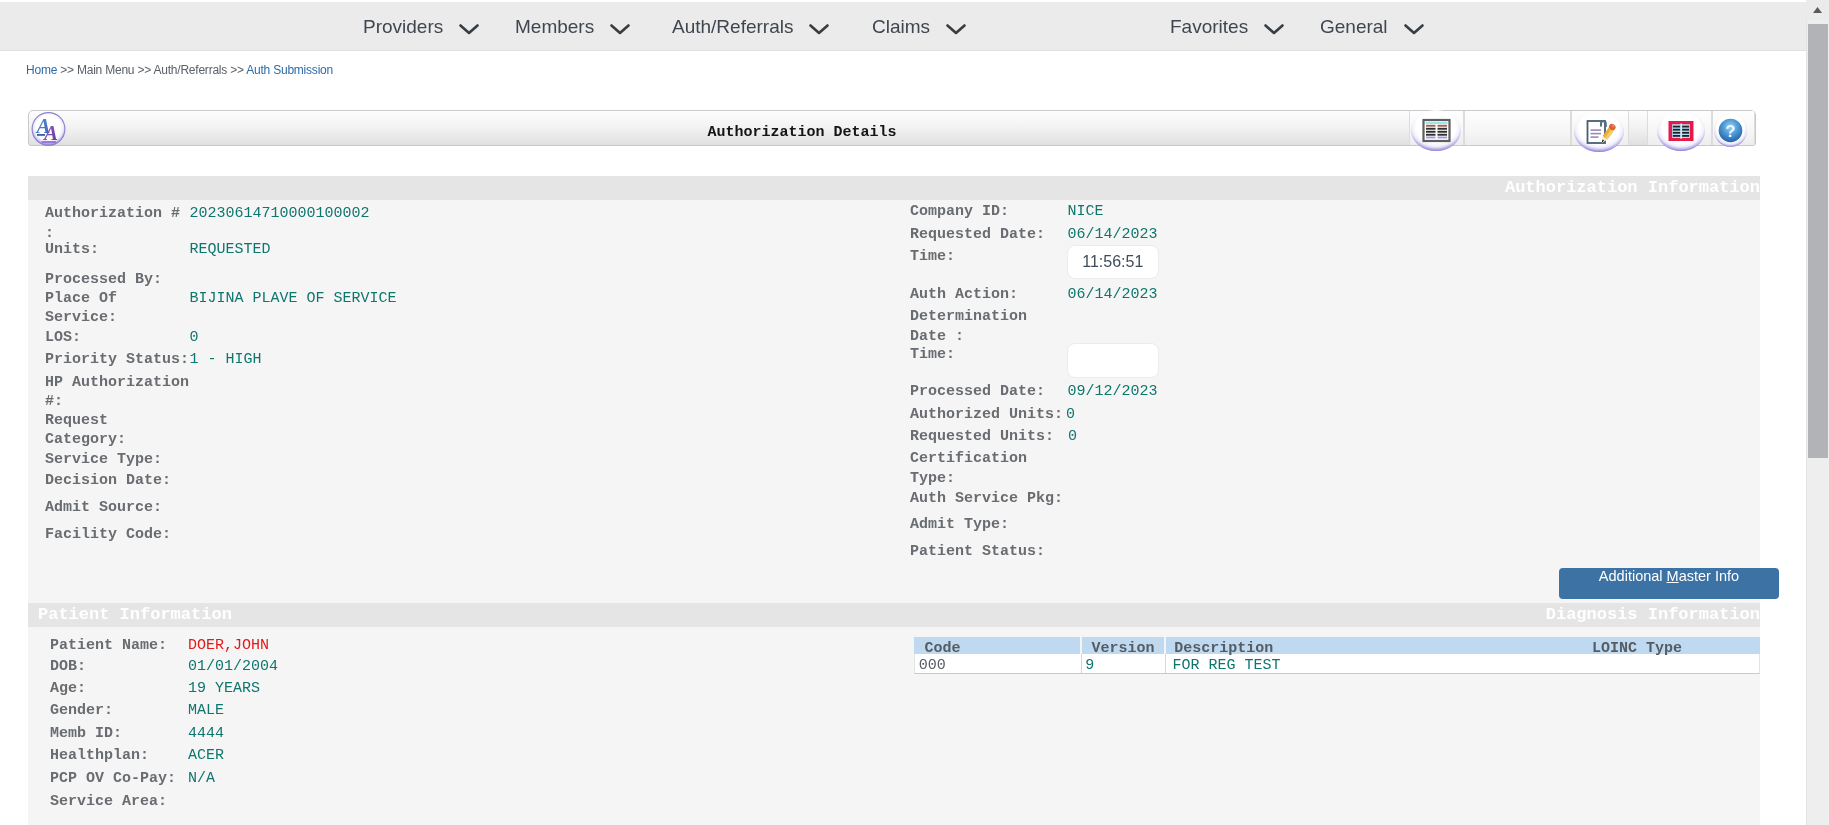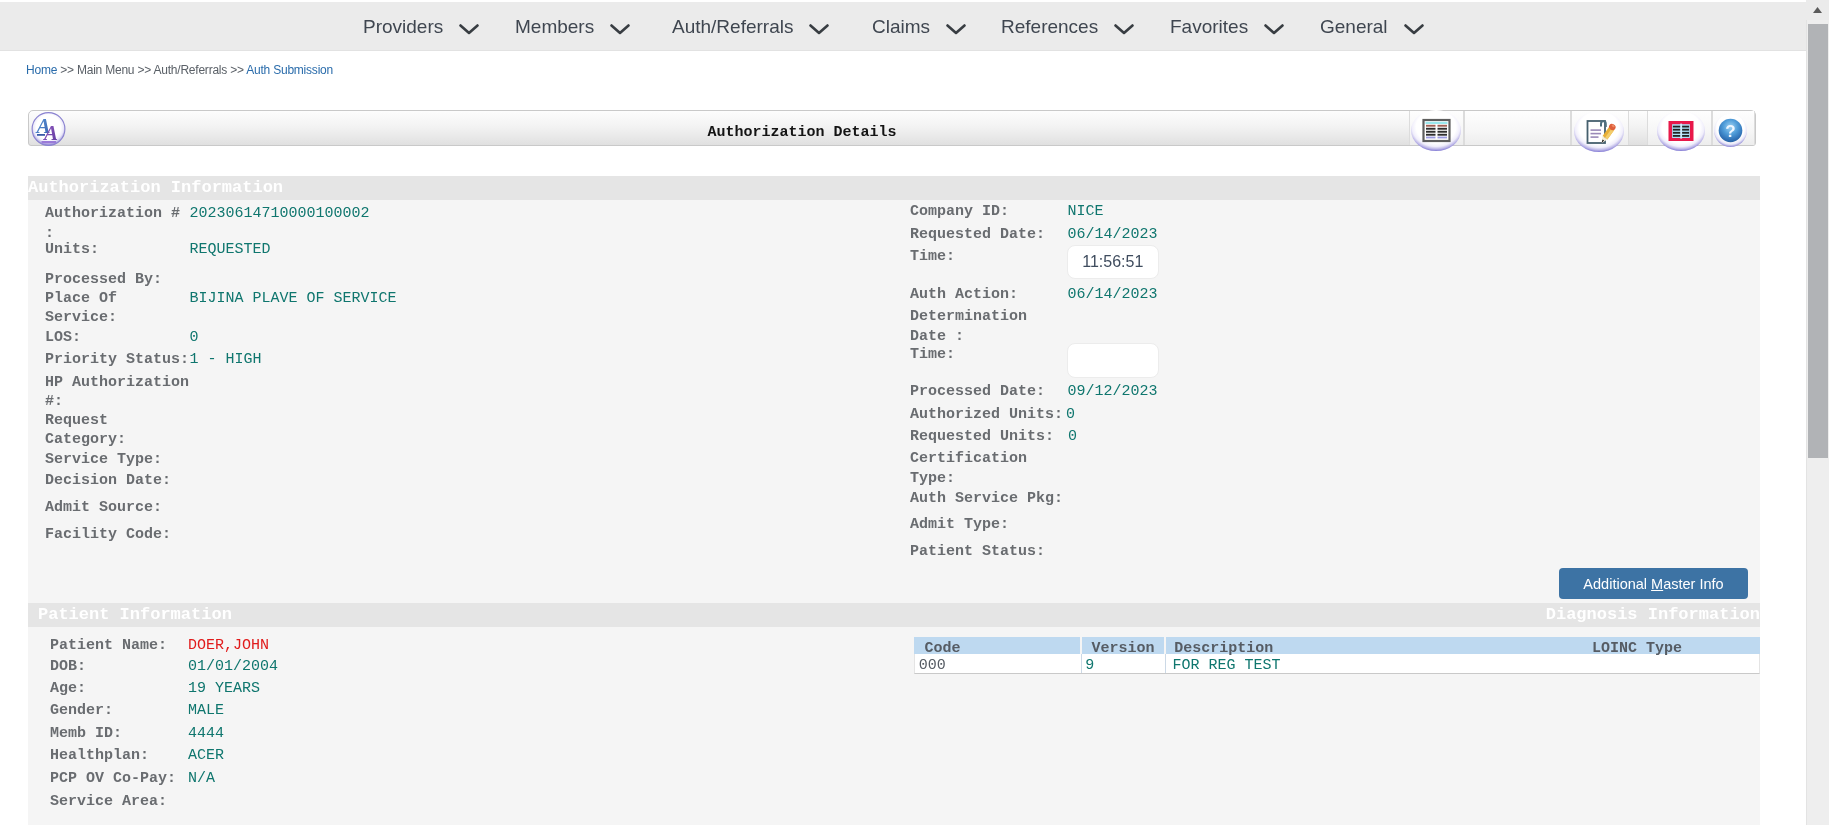--- a/index.html
+++ b/index.html
@@ -41,23 +41,23 @@
   .secbody { position:absolute; left:28px; width:1732px; background:#f5f5f5; }
   .sechead { position:absolute; font-family:"Liberation Mono", monospace; font-weight:bold;
              font-size:17px; color:#fff; line-height:24px; white-space:pre; }
 
   
   .tbox { position:absolute; width:92.5px; background:#fff; border:1px solid #ececec;
           border-radius:8px; display:flex; align-items:center; justify-content:center;
           font-size:16px; color:#3f4c5e; }
 
   
-  .btn { position:absolute; left:1559px; top:568px; width:189px; height:31px;
+  .btn { position:absolute; left:1559px; top:568px; width:220px; height:31px;
          background:#3d73a4; border-radius:4px; color:#fff; font-size:14.5px;
-         display:flex; align-items:center; justify-content:center; }
+         display:flex; align-items:flex-start; justify-content:center; }
 
   
   .dtable { position:absolute; left:914px; top:637px; width:845.5px; }
   .dhead { position:relative; height:16.6px; background:#bed9f0; }
   .drow  { position:relative; height:20.4px; background:#fff;
            border-bottom:1.5px solid #c9c9c9; border-left:1px solid #e4e4e4; border-right:1px solid #e4e4e4; }
   .sep  { position:absolute; top:0; width:2px; height:100%; background:#f5f5f5; }
   .dsep { position:absolute; top:0; width:1px; height:100%; background:#ccd9e6; }
 
   
@@ -82,26 +82,20 @@
       </svg>
     </div>
 <div class="item" style="left:672px">
       <span>Auth/Referrals</span>
       <svg width="20" height="11" viewBox="0 0 20 11">
         <path d="M1.5 1.5 L10 9 L18.5 1.5" fill="none" stroke="#383d42" stroke-width="2.6" stroke-linecap="round" stroke-linejoin="round"></path>
       </svg>
     </div>
 <div class="item" style="left:872px">
       <span>Claims</span>
-      <svg width="20" height="11" viewBox="0 0 20 11">
-        <path d="M1.5 1.5 L10 9 L18.5 1.5" fill="none" stroke="#383d42" stroke-width="2.6" stroke-linecap="round" stroke-linejoin="round"></path>
-      </svg>
-    </div>
-<div class="item" style="left:1001px">
-      <span>References</span>
       <svg width="20" height="11" viewBox="0 0 20 11">
         <path d="M1.5 1.5 L10 9 L18.5 1.5" fill="none" stroke="#383d42" stroke-width="2.6" stroke-linecap="round" stroke-linejoin="round"></path>
       </svg>
     </div>
 <div class="item" style="left:1170px">
       <span>Favorites</span>
       <svg width="20" height="11" viewBox="0 0 20 11">
         <path d="M1.5 1.5 L10 9 L18.5 1.5" fill="none" stroke="#383d42" stroke-width="2.6" stroke-linecap="round" stroke-linejoin="round"></path>
       </svg>
     </div>
@@ -234,21 +228,21 @@
  <stop offset="86%" stop-color="#e8e6f8"></stop>
         <stop offset="100%" stop-color="#8a84d4"></stop>
 </radialGradient>
 </defs>
 <circle cx="16.5" cy="16.5" r="16.5" fill="url(#hr)"></circle>
 <circle cx="16.5" cy="16.5" r="11.8" fill="url(#hq)"></circle>
 <text x="16.5" y="22.5" text-anchor="middle" font-family="Liberation Sans, sans-serif" font-weight="bold" font-size="17" fill="#eef6ff">?</text>
 </svg>
 
 <div class="secbar" style="top:176px"></div>
-<div class="sechead" style="left:28px;top:176px;width:1732px;text-align:left">Authorization Information</div>
+<div class="sechead" style="left:28px;top:176px;width:1732px;text-align:right">Authorization Information</div>
 <div class="secbody" style="top:200px;height:403px"></div>
 
 <div class="secbar" style="top:603px"></div>
 <div class="sechead" style="left:38px;top:603px">Patient Information</div>
 <div class="sechead" style="left:887px;top:603px;width:873px;text-align:right">Diagnosis Information</div>
 <div class="secbody" style="top:627px;height:198px"></div>
 
 <div class="m lab" style="left:45px;top:204.2px">Authorization #</div>
 <div class="m val" style="left:189.5px;top:204.2px">20230614710000100002</div>
 <div class="m lab" style="left:45px;top:223.6px">:</div>

